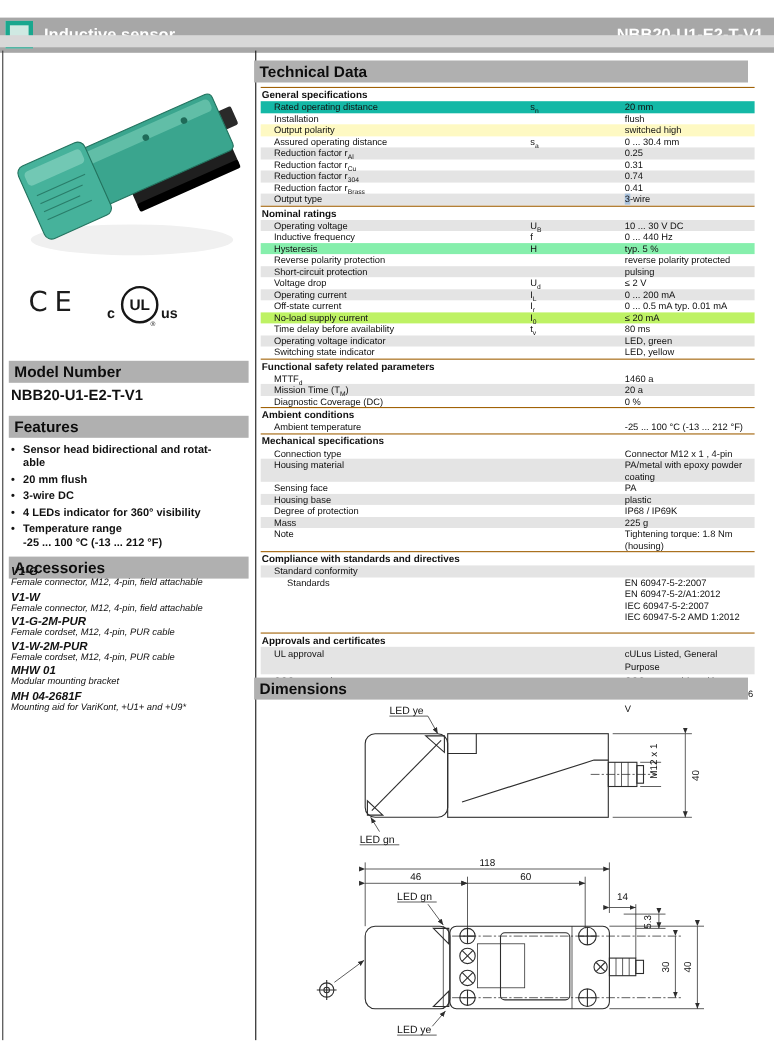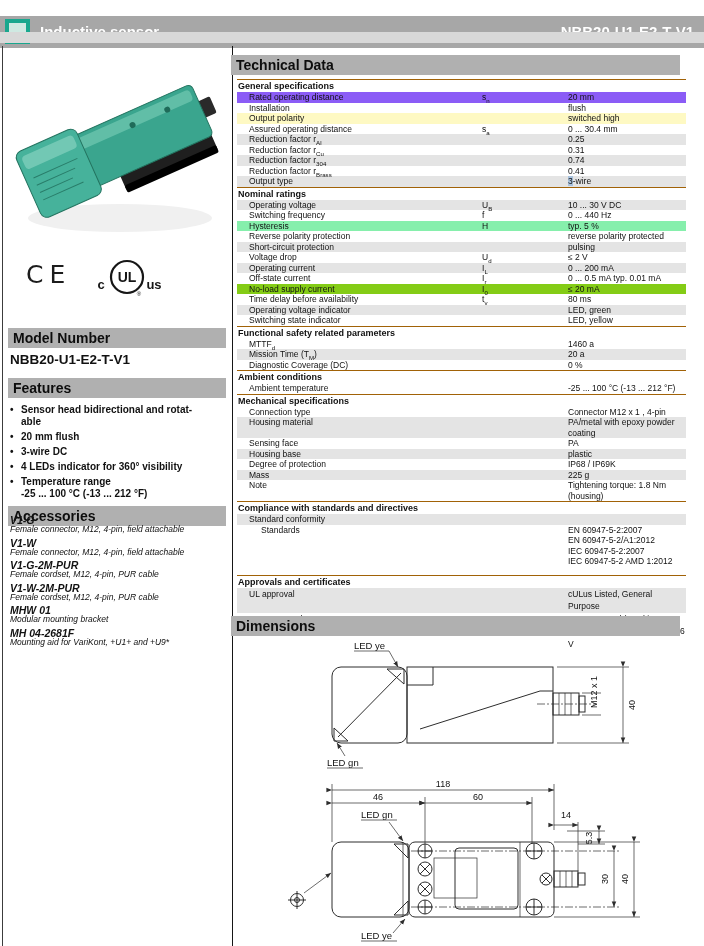--- a/index.html
+++ b/index.html
@@ -151,21 +151,21 @@
       <div class="acc">
         <div class="acc-name">MH 04-2681F</div>
         <div class="acc-desc">Mounting aid for VariKont, +U1+ and +U9*</div>
       </div>
     </div>
 
   <div class="secbar rcol" style="top: 55px; background: rgb(176, 176, 176);">Technical Data</div>
   <div class="spec-table">
       <section class="spec-section">
         <div class="spec-sec">General specifications</div>
-        <div class="spec-row" style="background: #8b5cf6;">
+        <div class="spec-row" style="background: #14b8a6;">
           <span class="lbl">Rated operating distance</span>
           <span class="sym">s<sub>n</sub></span>
           <span class="val">20 mm</span>
         </div>
         <div class="spec-row">
           <span class="lbl">Installation</span>
           <span class="sym"></span>
           <span class="val">flush</span>
         </div>
         <div class="spec-row" style="background: #fef9c3;">
@@ -205,21 +205,21 @@
         </div>
       </section>
       <section class="spec-section">
         <div class="spec-sec">Nominal ratings</div>
         <div class="spec-row" style="background: rgb(228, 228, 228); justify-content: flex-end;">
           <span class="lbl">Operating voltage</span>
           <span class="sym">U<sub>B</sub></span>
           <span class="val">10 ... 30 V DC</span>
         </div>
         <div class="spec-row">
-          <span class="lbl">Switching frequency</span>
+          <span class="lbl">Inductive frequency</span>
           <span class="sym">f</span>
           <span class="val">0 ... 440 Hz</span>
         </div>
         <div class="spec-row" style="background: #86efac;">
           <span class="lbl">Hysteresis</span>
           <span class="sym">H</span>
           <span class="val">typ. 5 %</span>
         </div>
         <div class="spec-row">
           <span class="lbl">Reverse polarity protection</span>
@@ -239,21 +239,21 @@
         <div class="spec-row" style="background: rgb(228, 228, 228);">
           <span class="lbl">Operating current</span>
           <span class="sym">I<sub>L</sub></span>
           <span class="val">0 ... 200 mA</span>
         </div>
         <div class="spec-row">
           <span class="lbl">Off-state current</span>
           <span class="sym">I<sub>r</sub></span>
           <span class="val">0 ... 0.5 mA typ. 0.01 mA</span>
         </div>
-        <div class="spec-row" style="background: #84cc16;">
+        <div class="spec-row" style="background: #bef264;">
           <span class="lbl">No-load supply current</span>
           <span class="sym">I<sub>0</sub></span>
           <span class="val">≤ 20 mA</span>
         </div>
         <div class="spec-row">
           <span class="lbl">Time delay before availability</span>
           <span class="sym">t<sub>v</sub></span>
           <span class="val">80 ms</span>
         </div>
         <div class="spec-row" style="background: rgb(228, 228, 228);">

